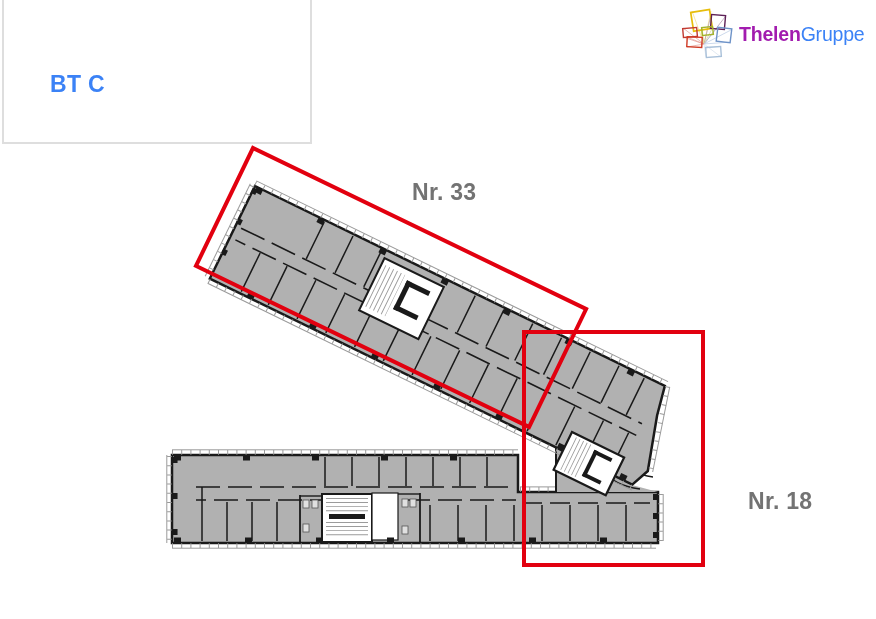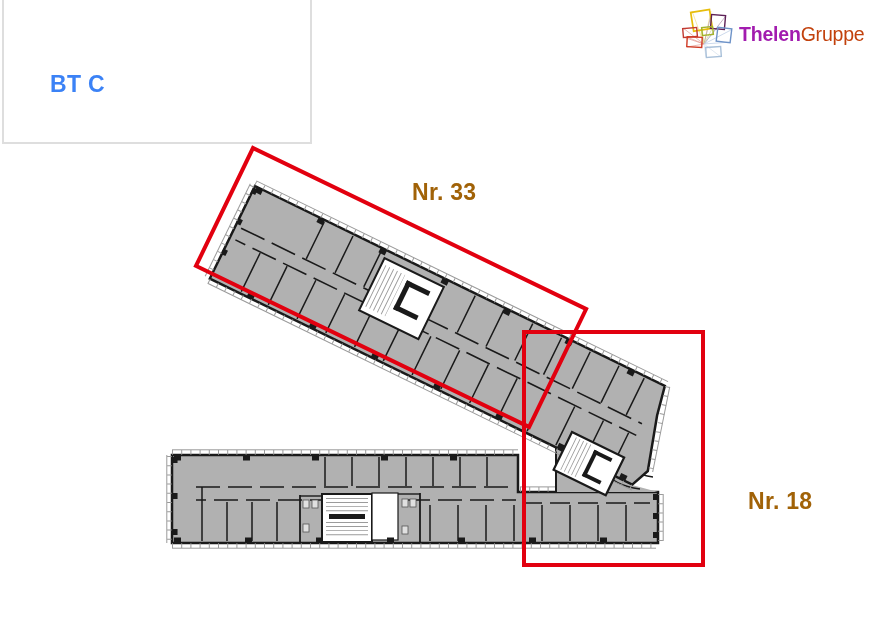--- a/index.html
+++ b/index.html
@@ -11,28 +11,28 @@
   .title-box{
     position:absolute;left:2px;top:-4px;width:310px;height:148px;
     background:#ffffff;border:2px solid #dedede;box-sizing:border-box;
   }
   .title-box .line{
     margin-left:46px;font-size:23px;font-weight:bold;color:#3b82f6;line-height:29px;
     letter-spacing:0.3px;
   }
   .title-box .line.first{margin-top:72px;}
   .area-label{
-    position:absolute;font-size:23px;font-weight:bold;color:#a16207;letter-spacing:0.3px;
+    position:absolute;font-size:23px;font-weight:bold;color:#737373;letter-spacing:0.3px;
   }
   .label-33{left:412px;top:179px;}
   .label-31{left:748px;top:488px;}
   .logo{position:absolute;left:674px;top:5px;display:flex;align-items:center;}
   .brand{margin-left:3px;font-size:19.5px;letter-spacing:-0.2px;white-space:nowrap;}
   .brand .b{font-weight:bold;color:#a21caf;}
-  .brand .g{font-weight:normal;color:#c2410c;}
+  .brand .g{font-weight:normal;color:#3b82f6;}
 </style>
 </head>
 <body>
 
 <div class="canvas">
 
   <svg class="plan-svg" width="876" height="619" viewBox="0 0 876 619">
 
     <g>
       <path d="M172,455 H518 V492 H658 V543 H172 Z" fill="#b1b1b1" stroke="#1a1a1a" stroke-width="2.5"></path>

